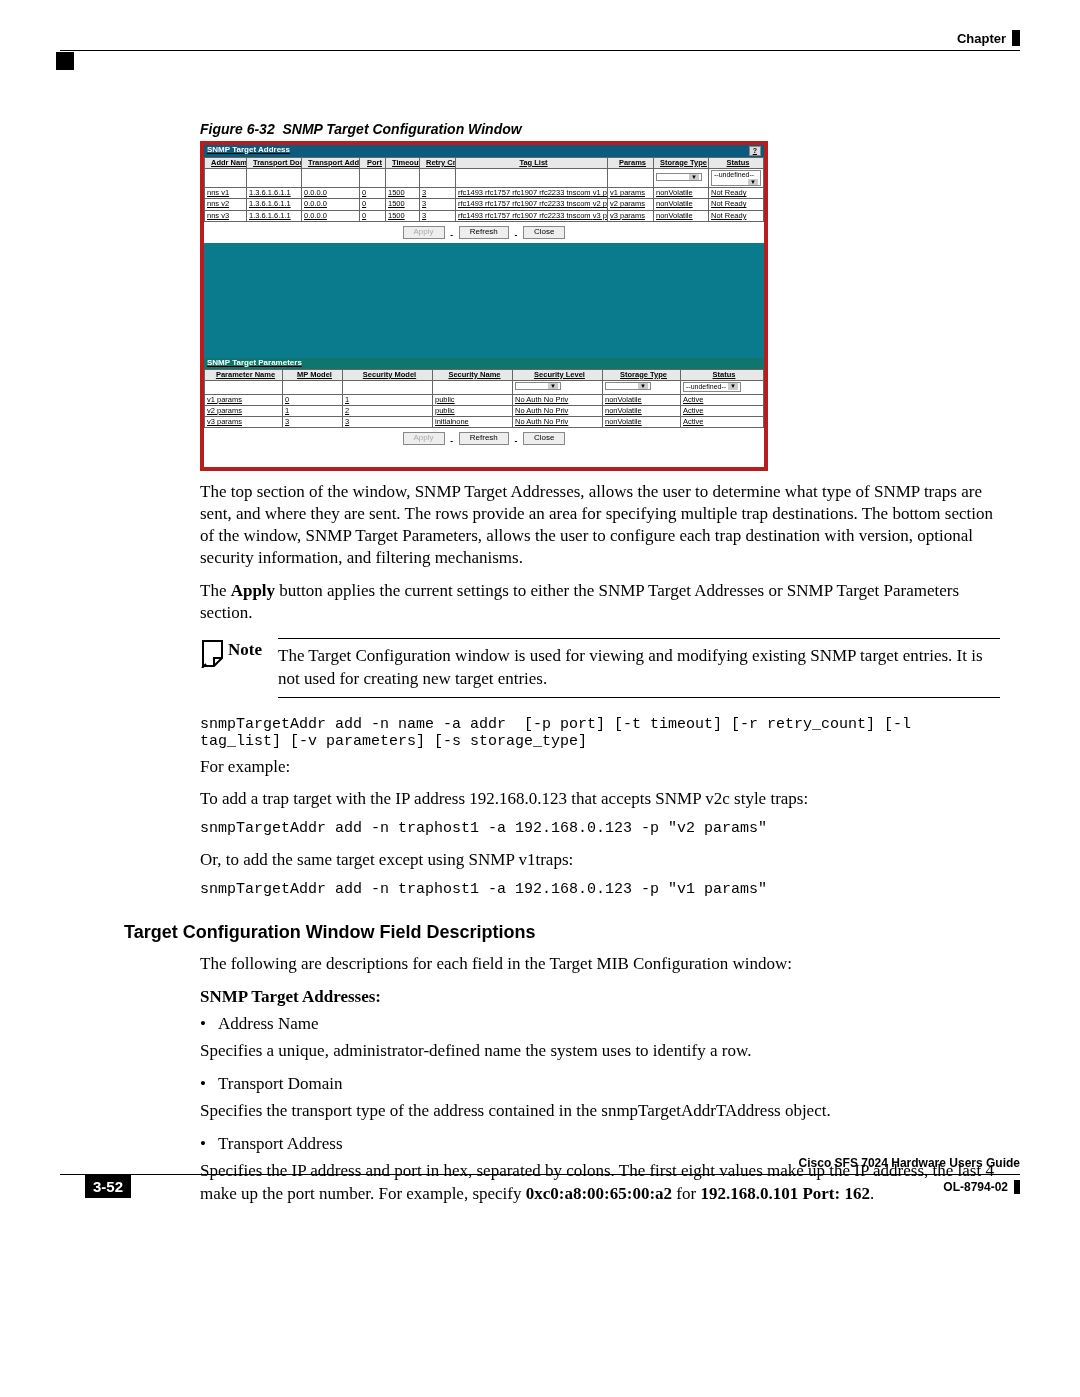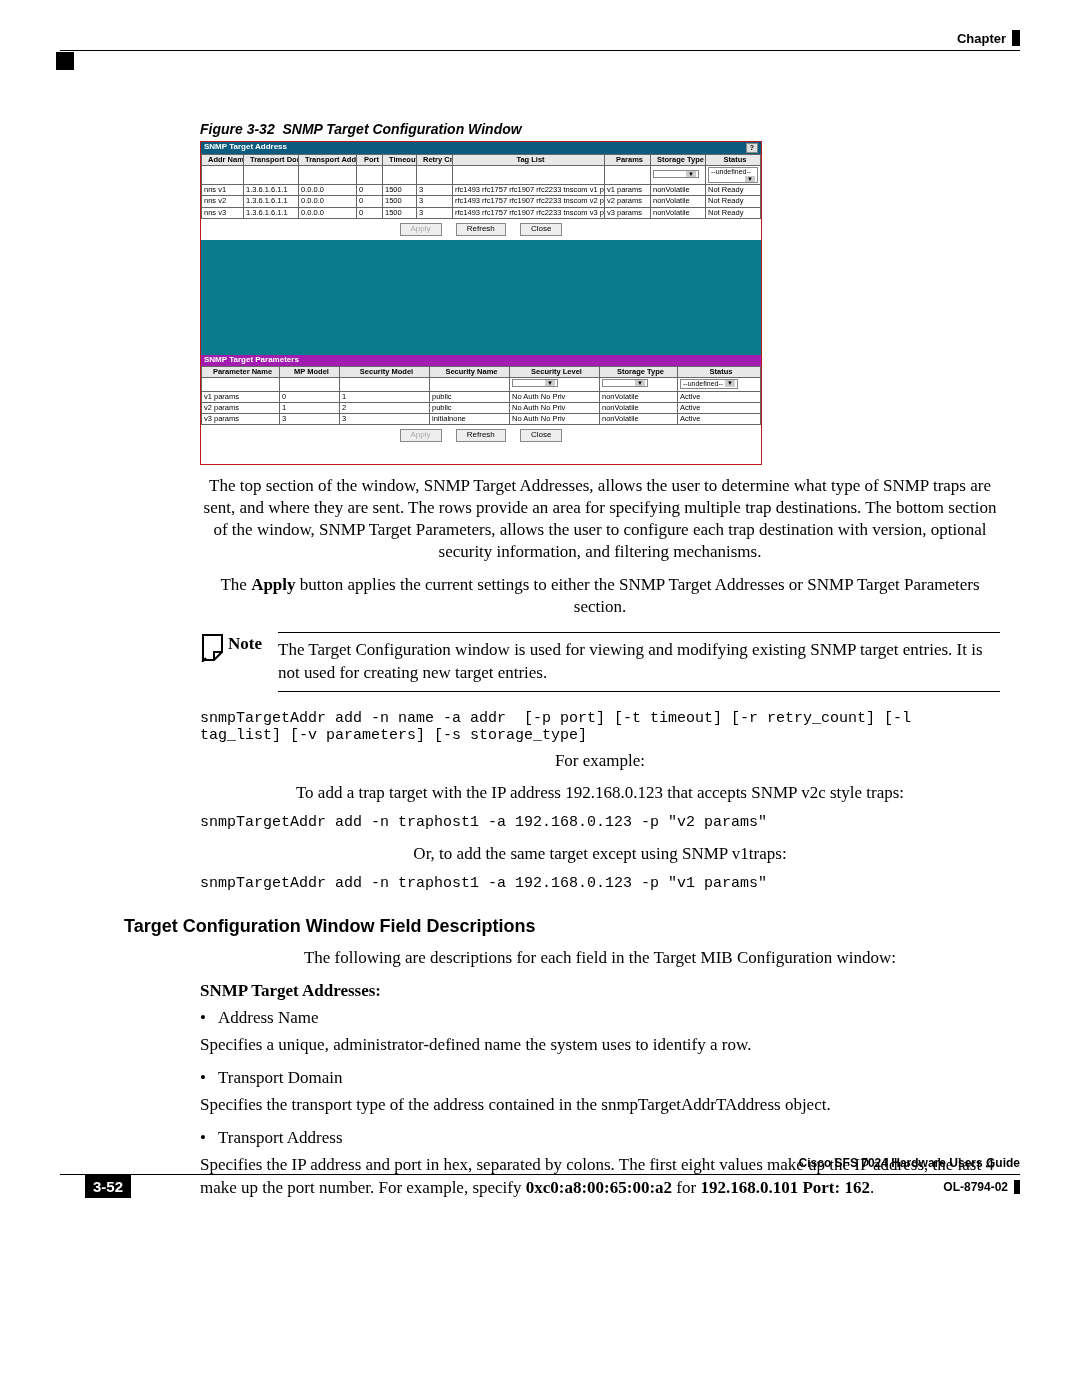--- a/index.html
+++ b/index.html
@@ -53,25 +53,26 @@
   .fig-caption {
     font-family: Arial, Helvetica, sans-serif;
     font-style: italic;
     font-weight: bold;
     font-size: 14px;
     margin-top: 70px;
     margin-bottom: 4px;
   }
   
   .window {
-    border: 1px solid #b91c1c;
+    border: 4px solid #b91c1c;
     font-family: Arial, Helvetica, sans-serif;
     font-size: 8px;
     line-height: 1.1;
     width: 560px;
+    text-decoration: underline;
   }
   .win-title {
     background: #0a5b7d;
     color: #fff;
     font-weight: bold;
     padding: 1px 3px;
     display: flex;
     justify-content: space-between;
     align-items: center;
   }
@@ -137,21 +138,21 @@
   .w-btn.disabled { color: #aaa; }
   .teal-gap {
     background: #0a7a8d;
     height: 115px;
   }
   
   p.body {
     font-size: 17px;
     line-height: 1.3;
     margin: 10px 0;
-    text-align: center;
+    text-align: left;
   }
   .note-block {
     display: flex;
     align-items: flex-start;
     margin: 14px 0 18px 0;
   }
   .note-icon {
     width: 28px;
     flex-shrink: 0;
   }
@@ -264,21 +265,21 @@
   <div class="header-bar">
     <span>Chapter</span>
     <span class="end-block"></span>
   </div>
   <hr class="rule" style="margin-top:4px">
   <div class="black-square"></div>
 
   <div class="content">
 
     <div class="fig-caption">
-      <span>Figure 3-32</span>&nbsp;&nbsp;<span>SNMP Target Configuration Window</span>
+      <span>Figure 6-32</span>&nbsp;&nbsp;<span>SNMP Target Configuration Window</span>
     </div>
 
     <div class="window">
       <div class="win-title">
         <span>SNMP Target Address</span>
         <span class="help">?</span>
       </div>
       <table class="grid-table">
         <colgroup>
           <col style="width:42px">
@@ -355,21 +356,21 @@
         </tr>
       </tbody>
         </table>
       <div class="btn-row">
         <span class="w-btn disabled">Apply</span>
         <span class="w-btn">Refresh</span>
         <span class="w-btn">Close</span>
       </div>
       <div class="teal-gap"></div>
 
-      <div class="win-title" style="background:#a21caf">
+      <div class="win-title" style="background:#0f766e">
         <span>SNMP Target Parameters</span>
       </div>
       <table class="grid-table">
         <colgroup>
           <col style="width:78px">
             <col style="width:60px">
             <col style="width:90px">
             <col style="width:80px">
           <col style="width:90px">
             <col style="width:78px">

